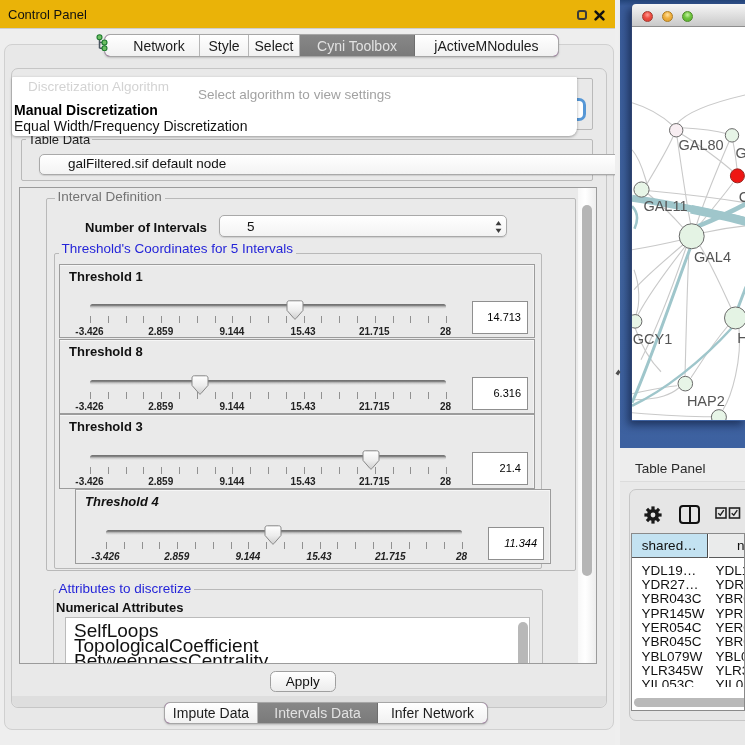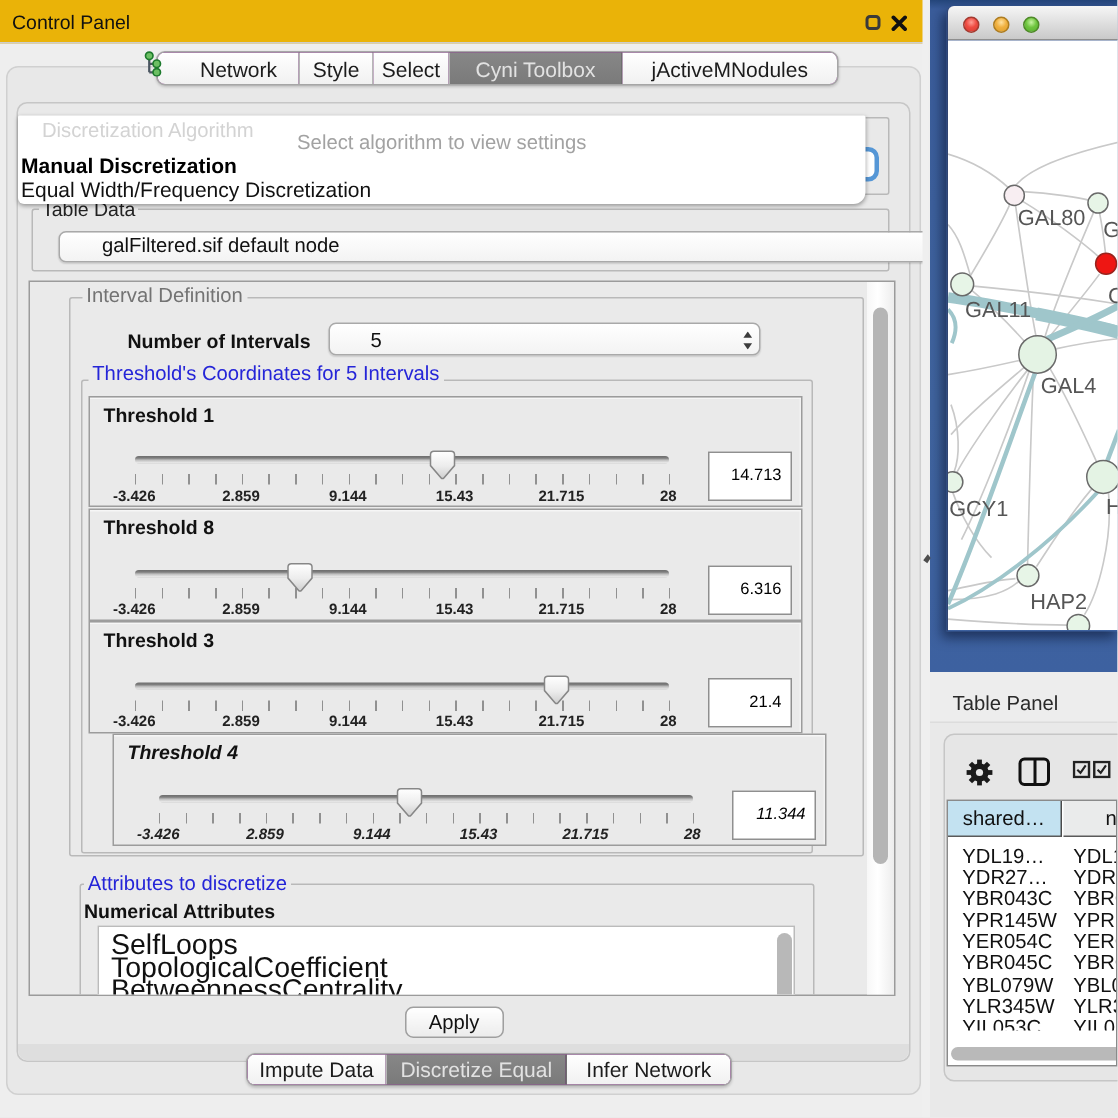--- a/index.html
+++ b/index.html
@@ -167,21 +167,21 @@
 
 <div class="abs" style="left:578px;top:188px;width:18px;height:475px;background:linear-gradient(90deg,#f7f7f7,#fff 40%,#ededed);"></div>
 <div class="abs" style="left:582px;top:205px;width:10px;height:371px;background:#b5b5b5;border-radius:5px;"></div>
 
 <div class="abs" style="left:269.5px;top:670.5px;width:66.5px;height:21px;border:1px solid #9f9f9f;border-radius:5.5px;background:linear-gradient(#ffffff,#ececec);text-align:center;">
   <span style="font-size:13.5px;color:#111;line-height:19px;">Apply</span>
 </div>
 
 <div class="tabstrip" style="left:144px;top:702px;height:21.5px;">
   <div class="tab" style="width:93px;line-height:20px;">Impute Data</div>
-  <div class="tab sel" style="width:120px;line-height:20px;">Discretize Equal</div>
+  <div class="tab sel" style="width:120px;line-height:20px;">Intervals Data</div>
   <div class="tab" style="width:109px;line-height:20px;">Infer Network</div>
 </div>
 
 <div class="abs" id="popup" style="left:12px;top:77px;width:565px;height:58.5px;background:#fff;border-radius:1px 1px 8px 4px;box-shadow:0 1px 3px rgba(0,0,0,0.35);">
   <div class="abs" style="left:16px;top:2px;font-size:13.5px;color:#d3d3d3;">Discretization Algorithm</div>
   <div class="abs" style="left:0;top:10px;width:565px;text-align:center;font-size:13.5px;color:#a2a2a2;">Select algorithm to view settings</div>
   <div class="abs" style="left:2px;top:24.5px;font-size:14px;font-weight:bold;color:#000;">Manual Discretization</div>
   <div class="abs" style="left:2px;top:41px;font-size:14px;color:#111;">Equal Width/Frequency Discretization</div>
 </div>
 

